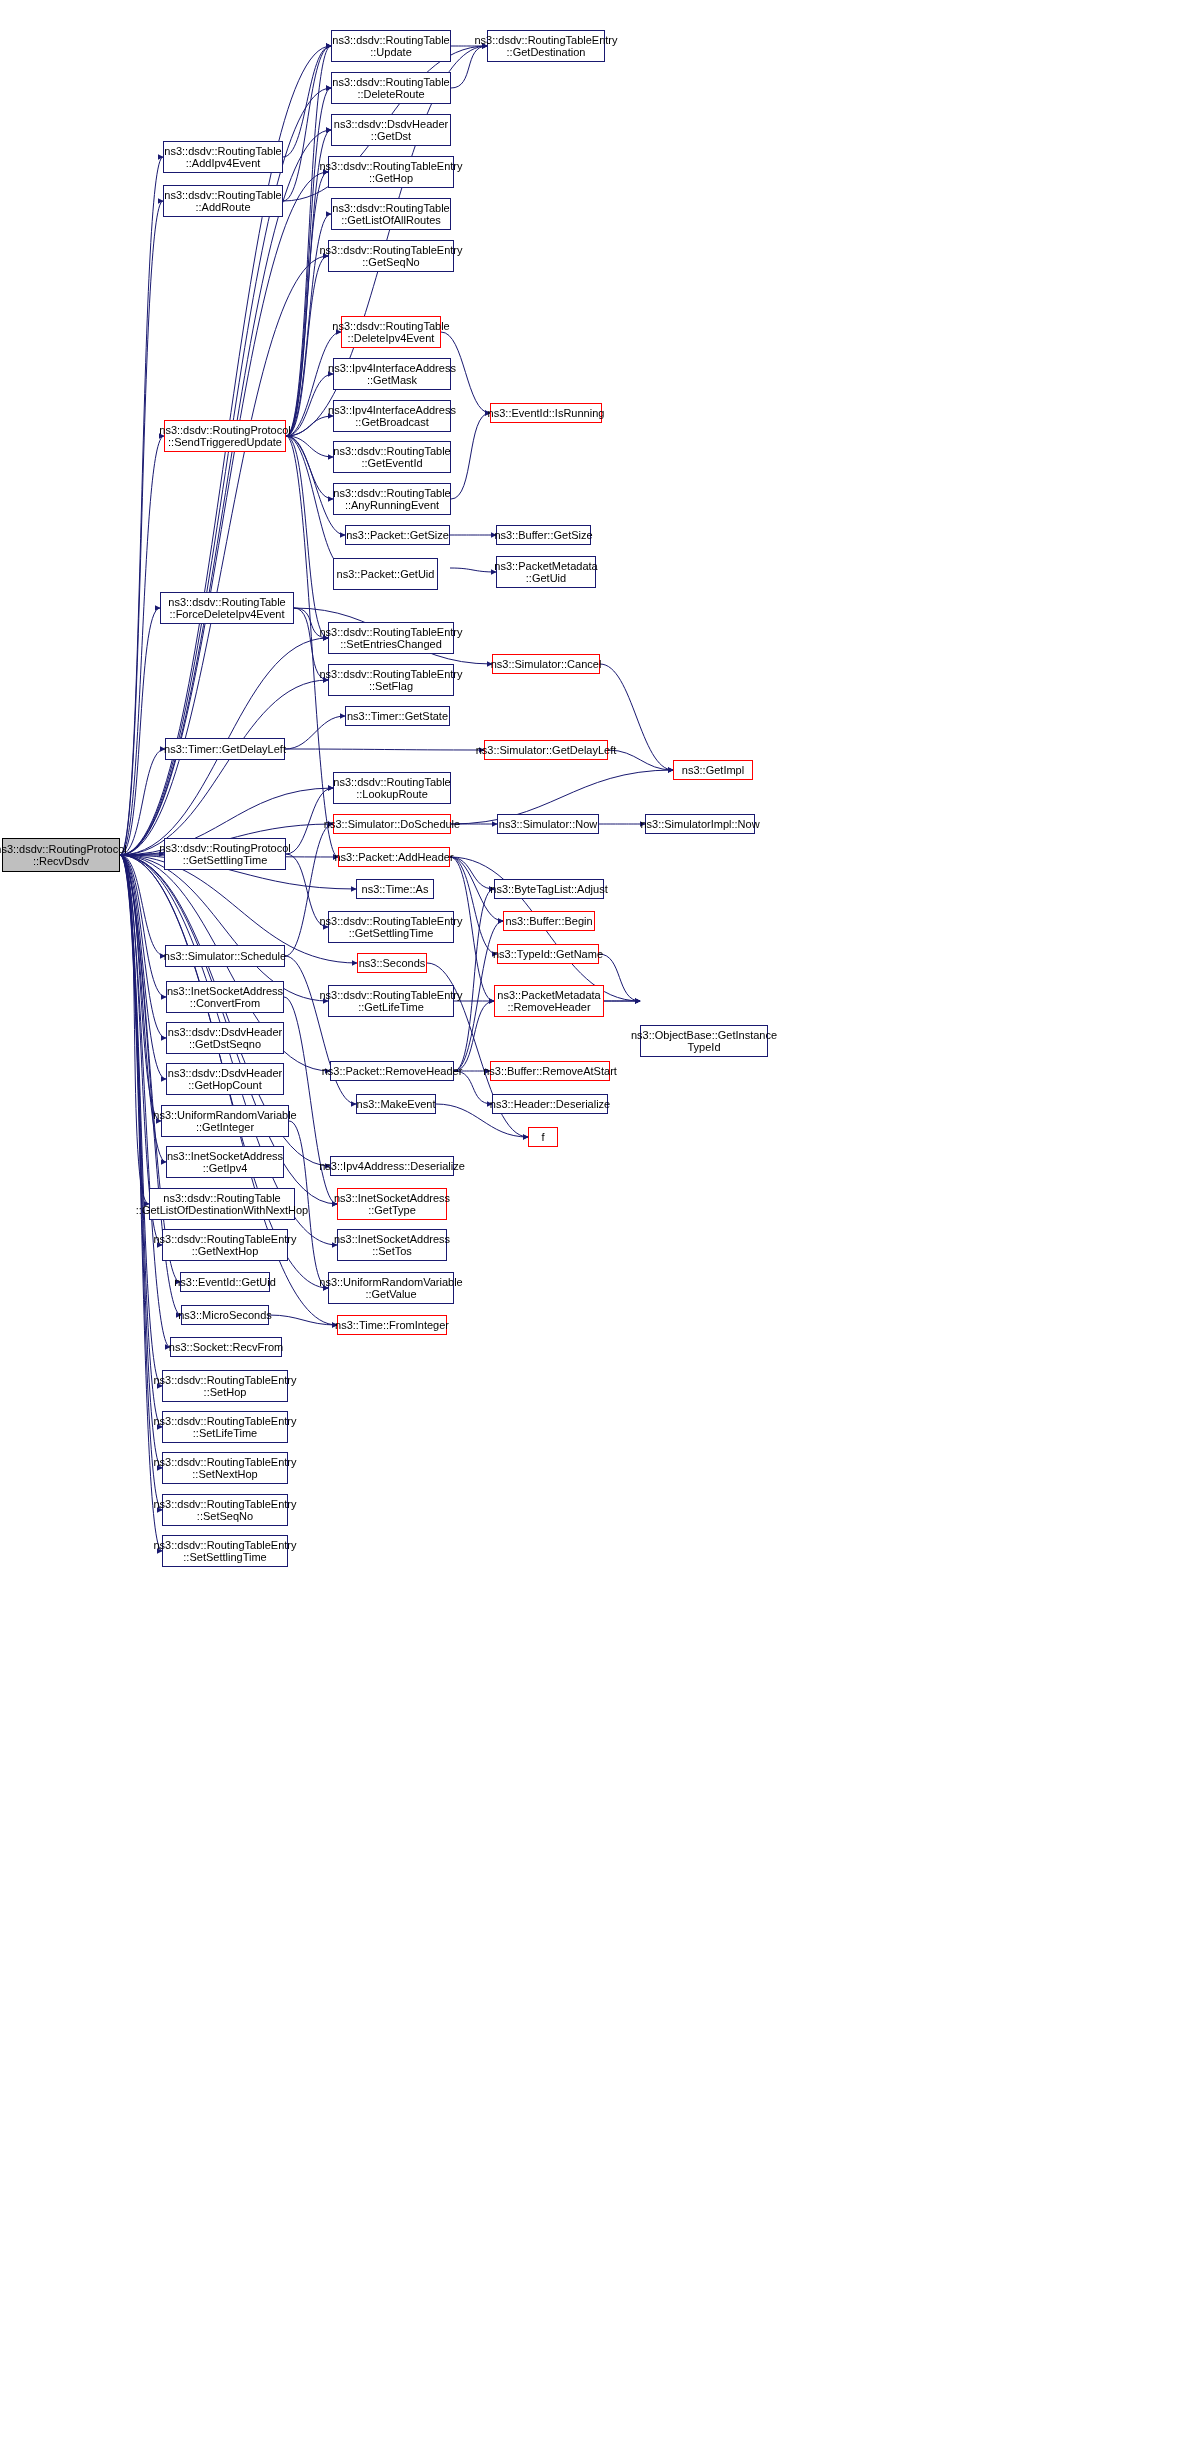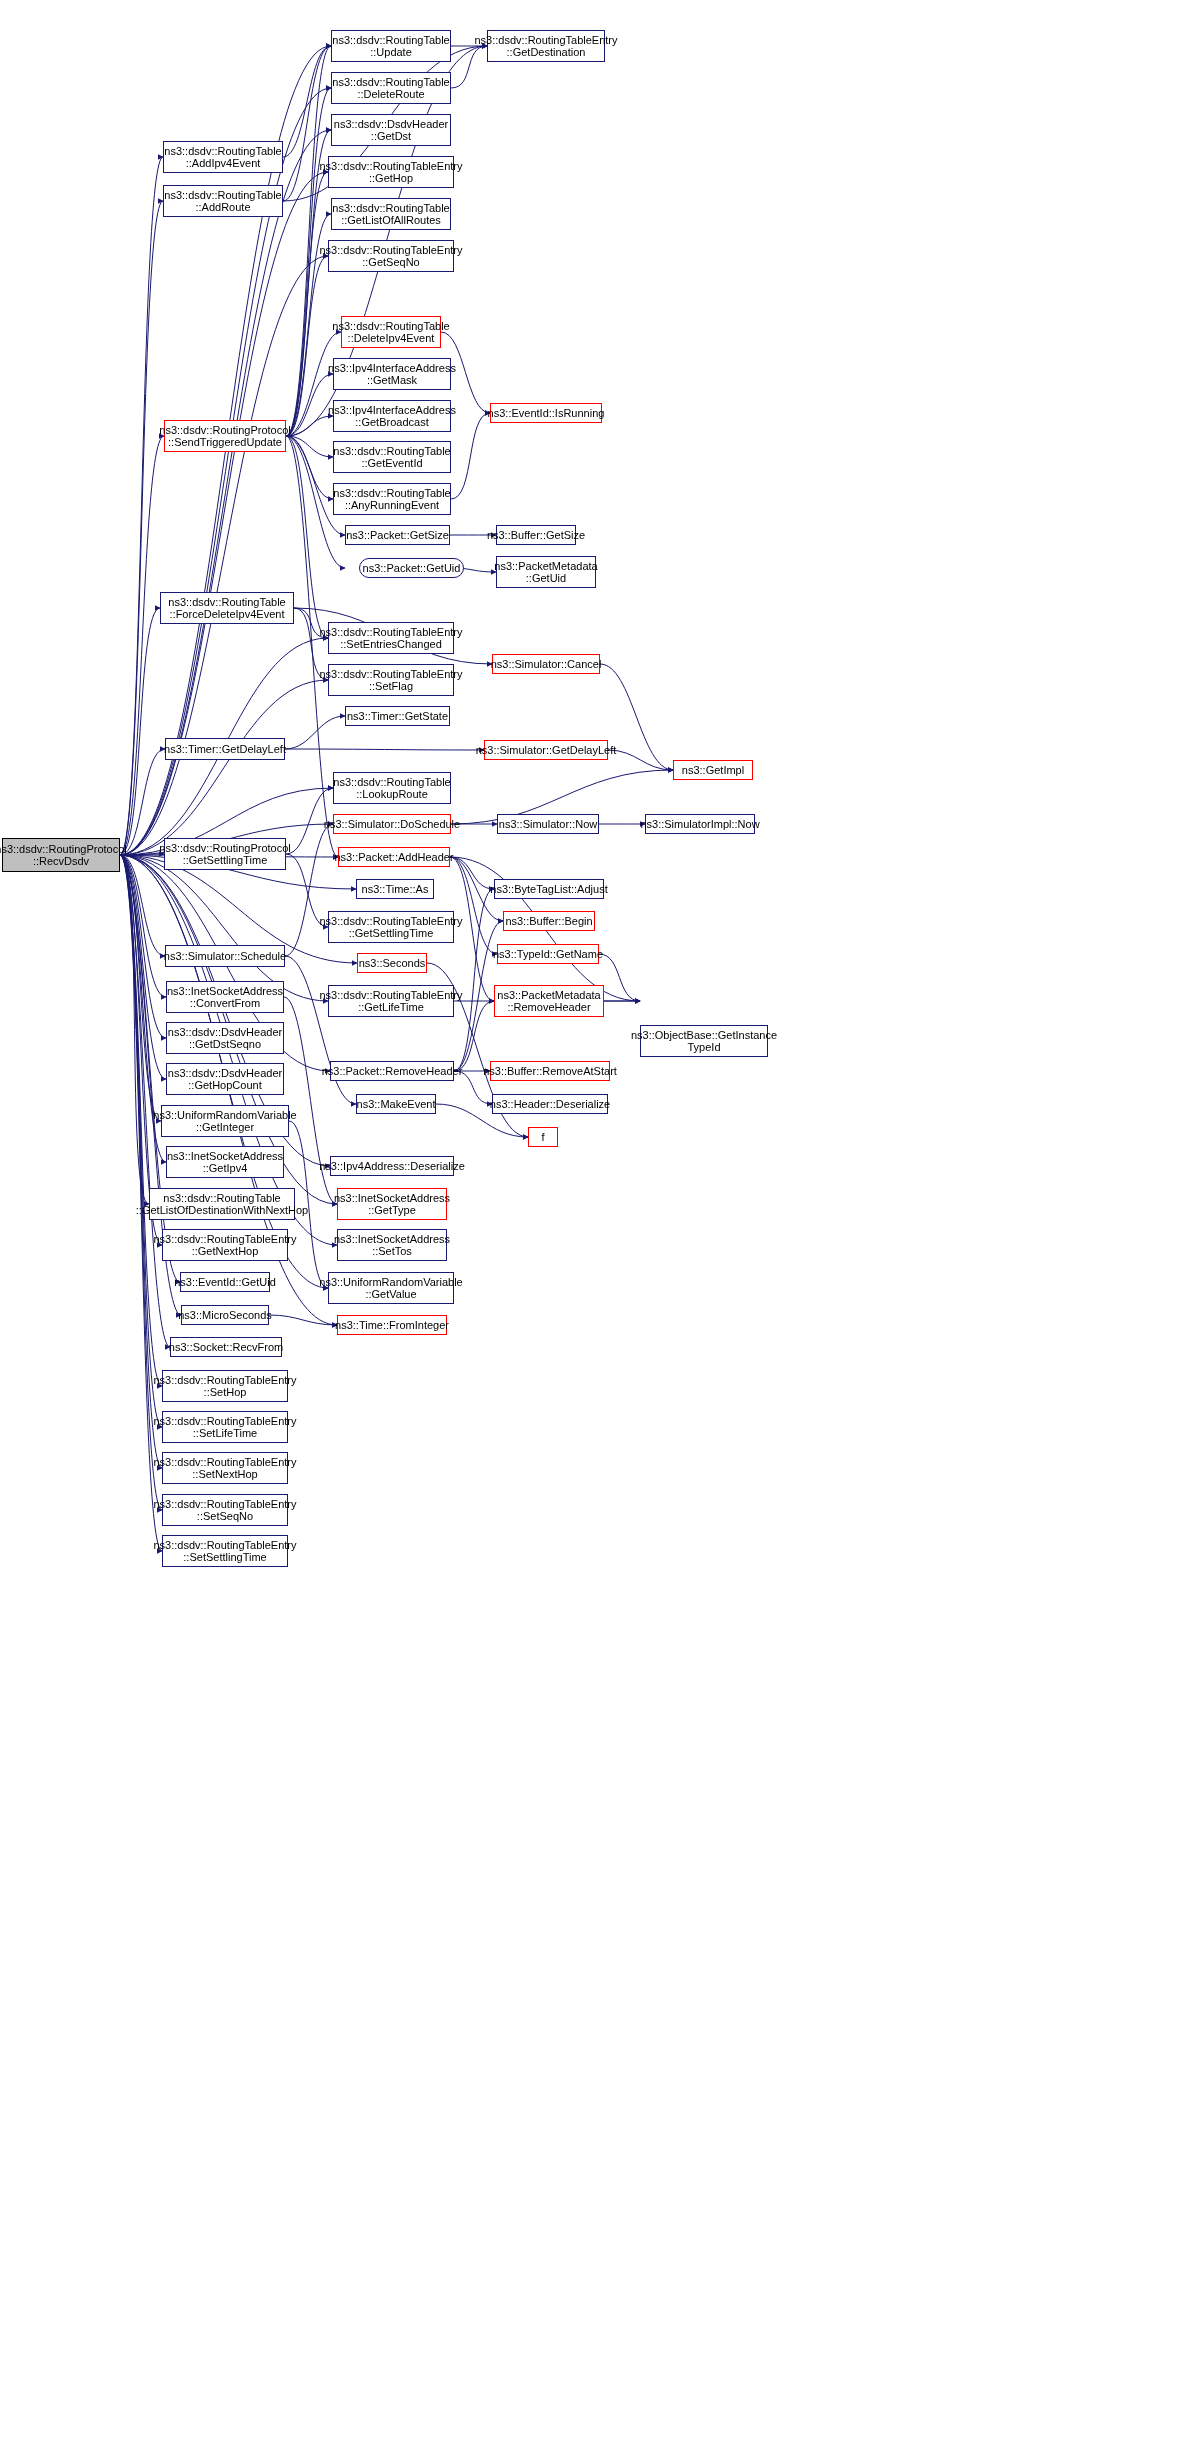--- a/index.html
+++ b/index.html
@@ -250,21 +250,21 @@
         <span>ns3::dsdv::RoutingTable
 ::GetEventId</span>
       </div>
       <div class="node" style="left: 333px; top: 483px; width: 118px; height: 32px;">
         <span>ns3::dsdv::RoutingTable
 ::AnyRunningEvent</span>
       </div>
       <div class="node" style="left: 345px; top: 525px; width: 105px; height: 20px;">
         <span>ns3::Packet::GetSize</span>
       </div>
-      <div class="node" style="left: 359px; top: 558px; width: 105px; height: 20px; border-radius: 10px;">
+      <div class="node" style="left: 333px; top: 558px; width: 105px; height: 32px;">
         <span>ns3::Packet::GetUid</span>
       </div>
       <div class="node" style="left: 328px; top: 622px; width: 126px; height: 32px;">
         <span>ns3::dsdv::RoutingTableEntry
 ::SetEntriesChanged</span>
       </div>
       <div class="node" style="left: 328px; top: 664px; width: 126px; height: 32px;">
         <span>ns3::dsdv::RoutingTableEntry
 ::SetFlag</span>
       </div>
@@ -319,21 +319,21 @@
       <div class="node red" style="left: 337px; top: 1315px; width: 110px; height: 20px;">
         <span>ns3::Time::FromInteger</span>
       </div>
       <div class="node" style="left: 487px; top: 30px; width: 118px; height: 32px;">
         <span>ns3::dsdv::RoutingTableEntry
 ::GetDestination</span>
       </div>
       <div class="node red" style="left: 490px; top: 403px; width: 112px; height: 20px;">
         <span>ns3::EventId::IsRunning</span>
       </div>
-      <div class="node" style="left: 496px; top: 525px; width: 80px; height: 20px;">
+      <div class="node" style="left: 496px; top: 525px; width: 95px; height: 20px;">
         <span>ns3::Buffer::GetSize</span>
       </div>
       <div class="node" style="left: 496px; top: 556px; width: 100px; height: 32px;">
         <span>ns3::PacketMetadata
 ::GetUid</span>
       </div>
       <div class="node red" style="left: 492px; top: 654px; width: 108px; height: 20px;">
         <span>ns3::Simulator::Cancel</span>
       </div>
       <div class="node red" style="left: 484px; top: 740px; width: 124px; height: 20px;">

